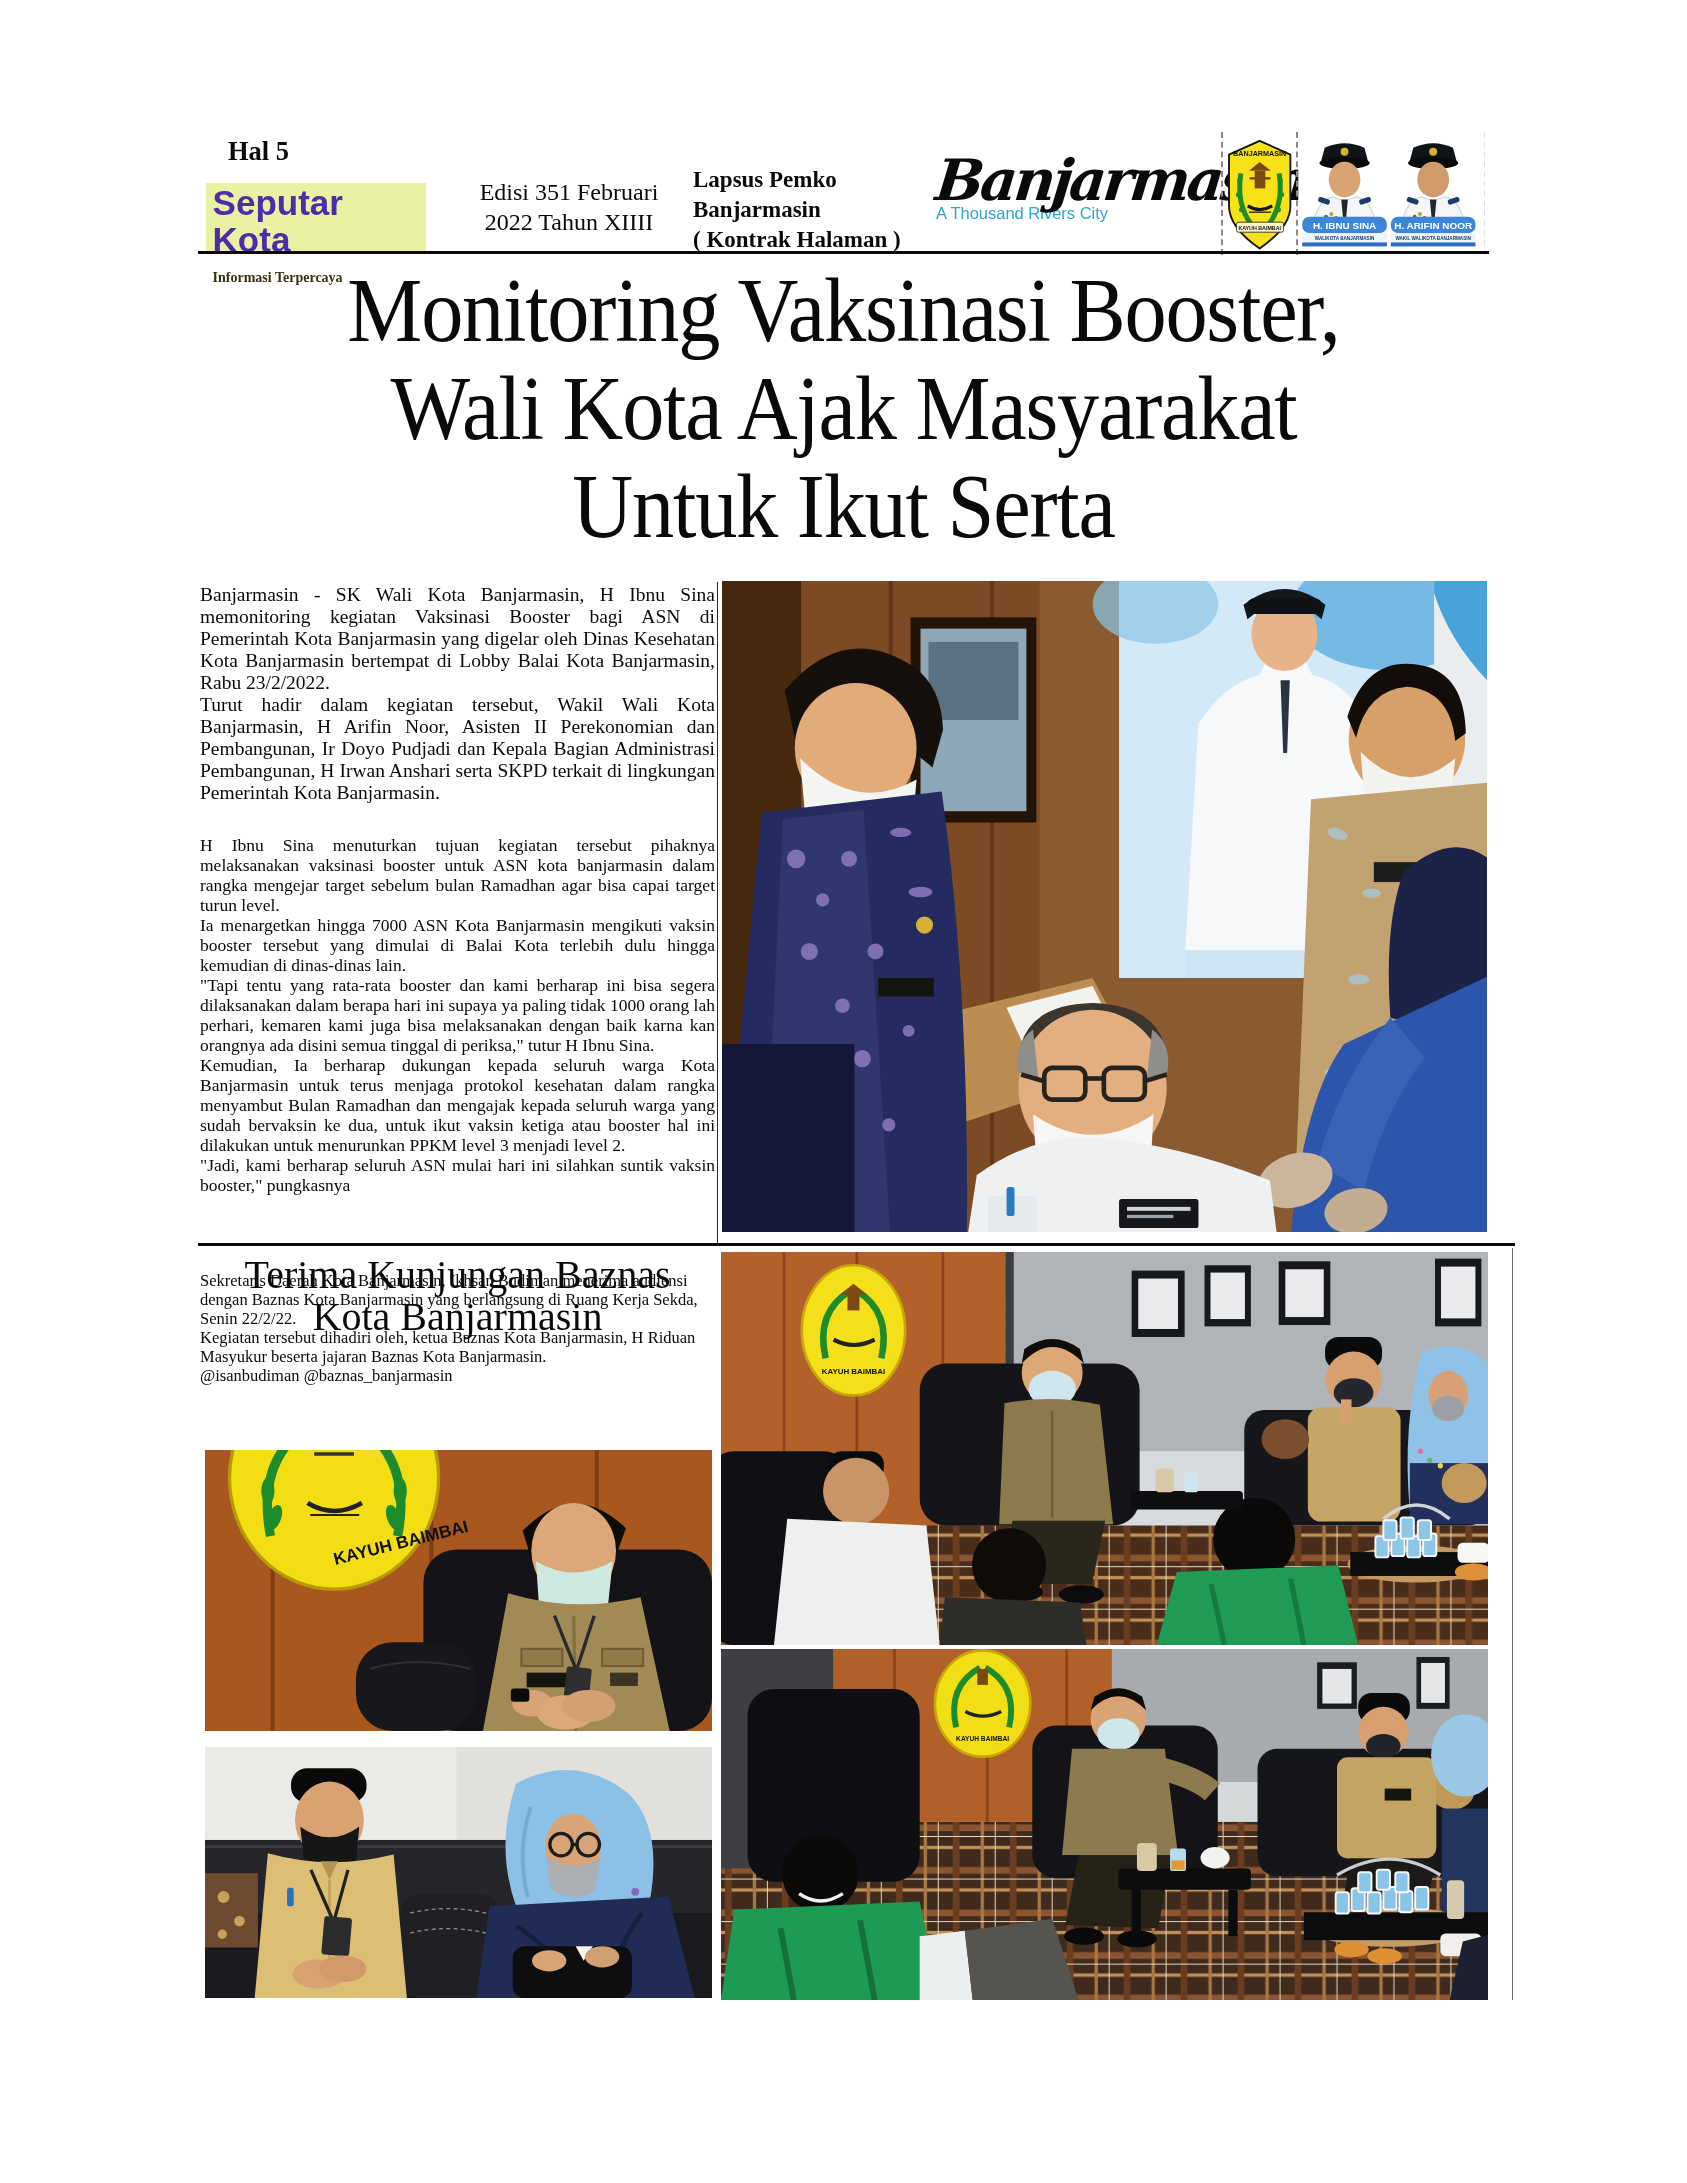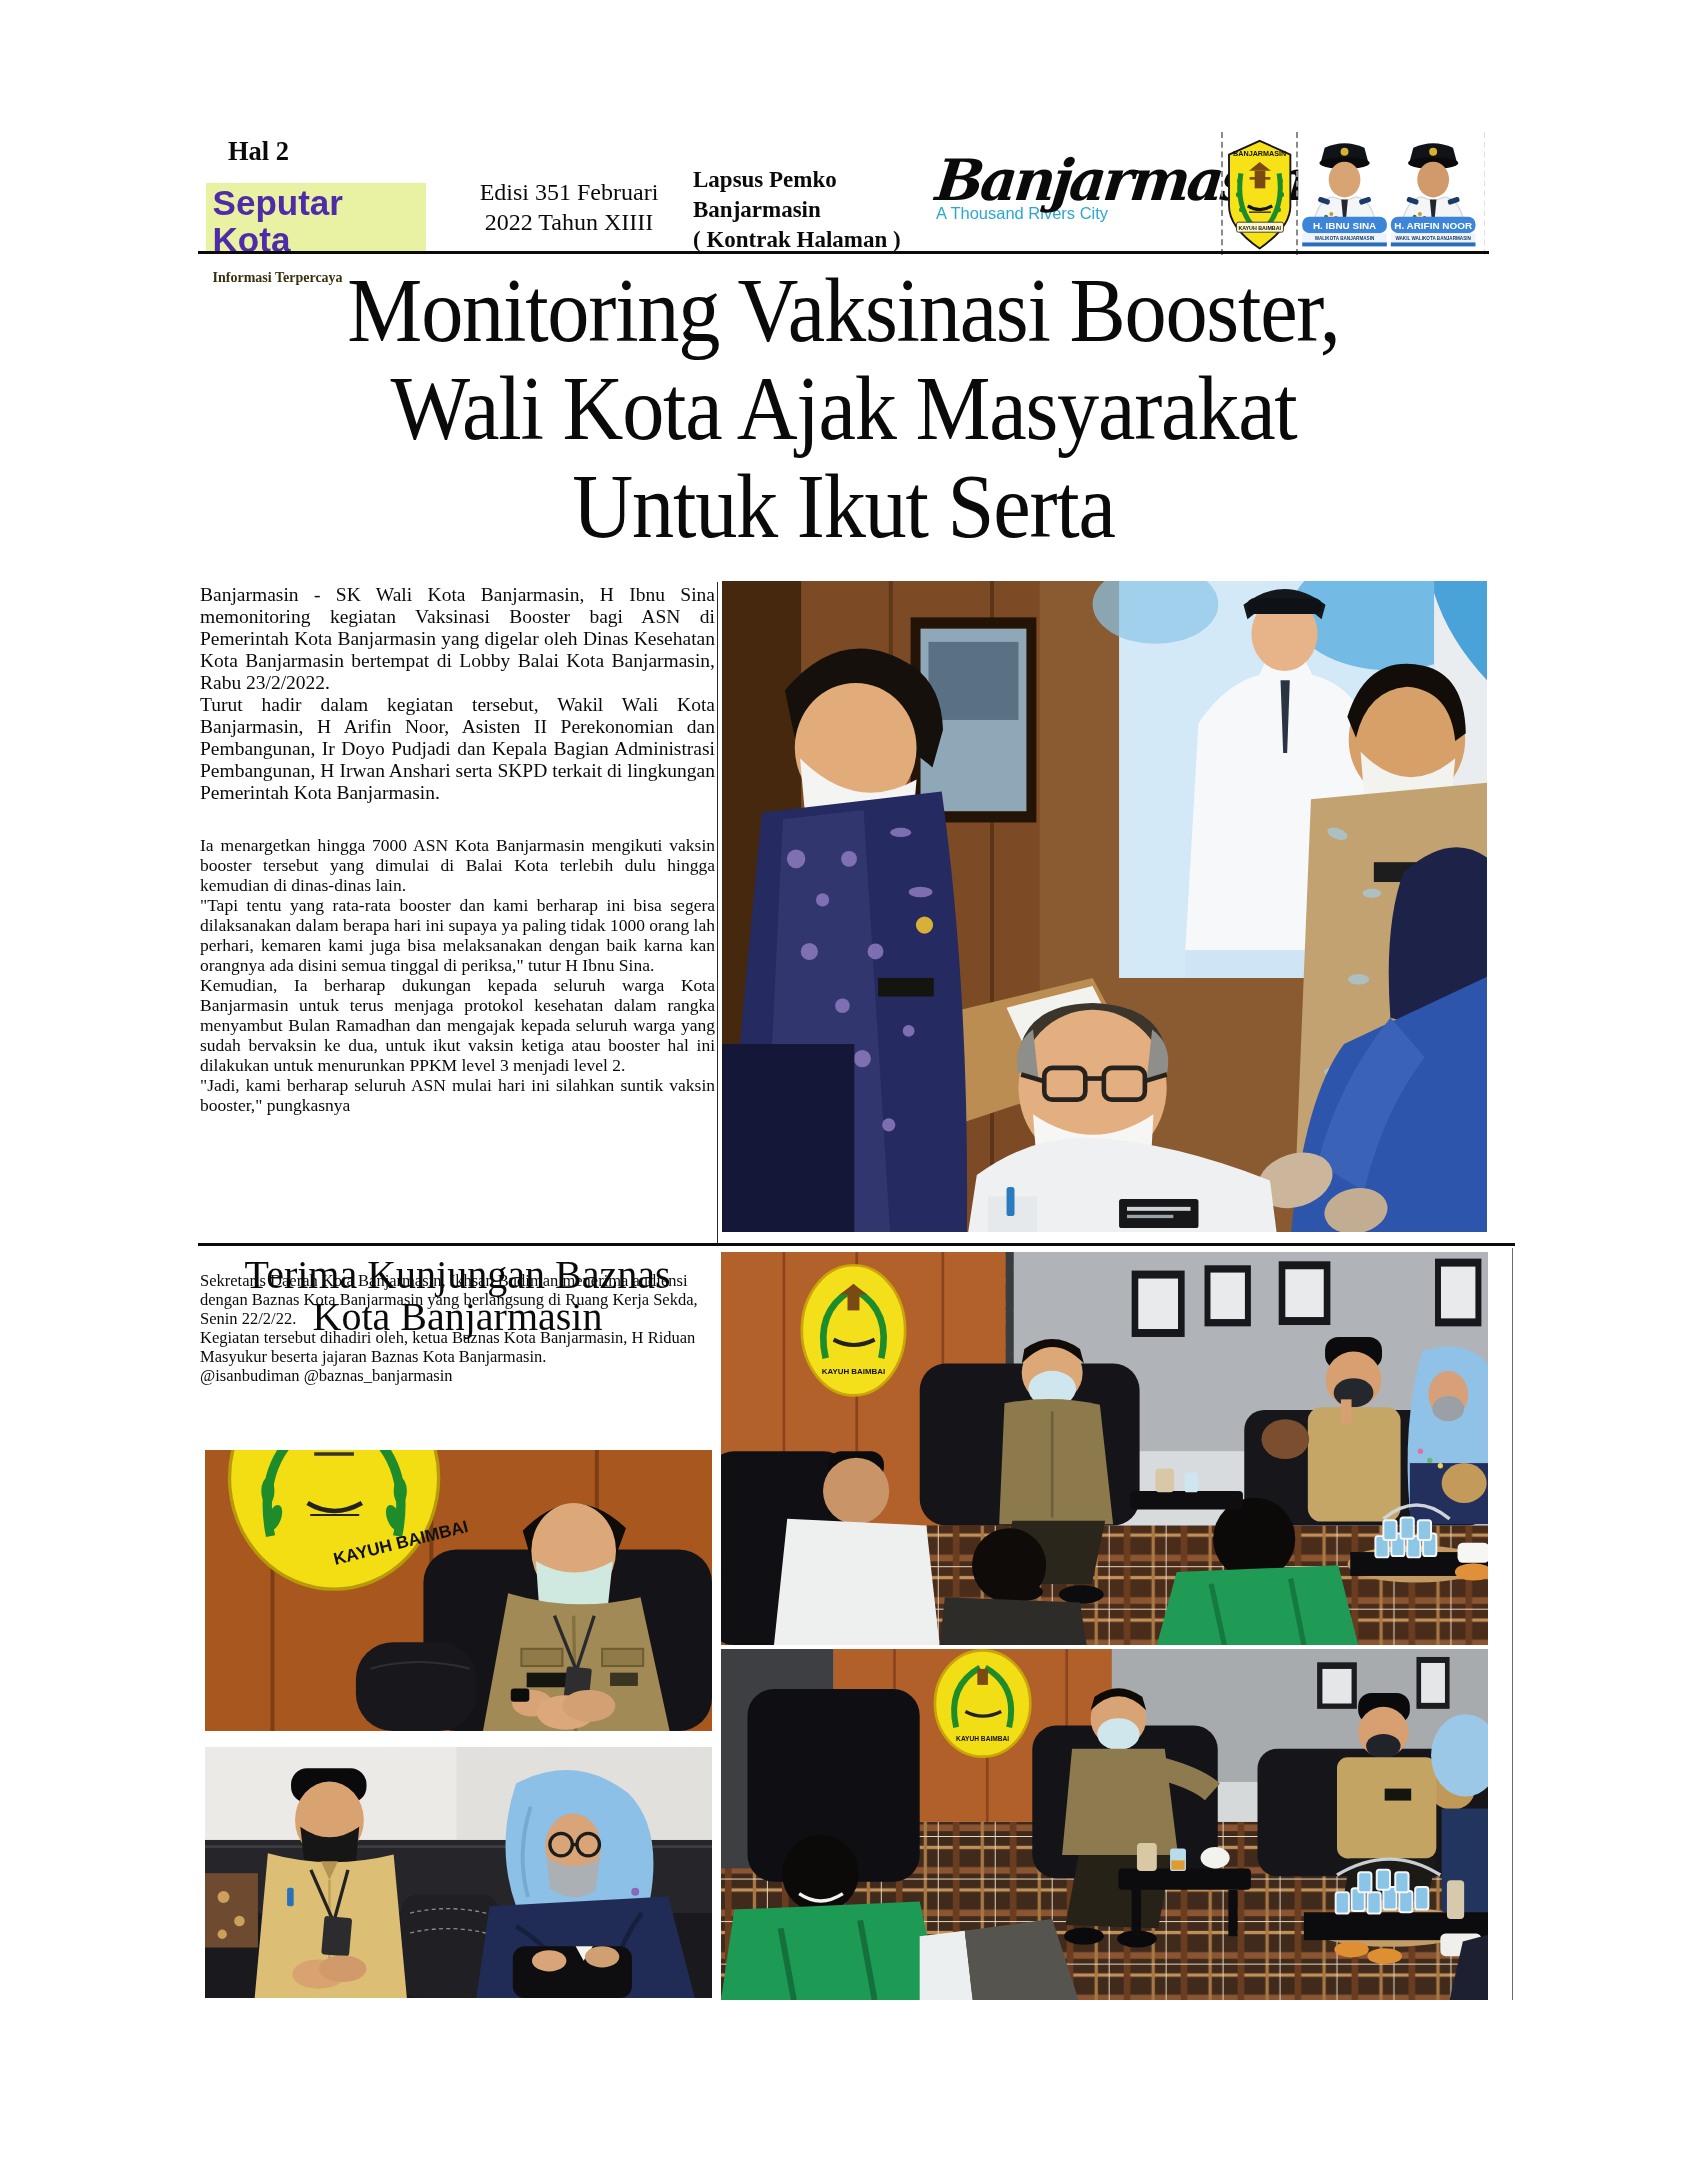--- a/index.html
+++ b/index.html
@@ -31,21 +31,21 @@
   .a2-body{left:200px;top:1271px;width:515px;text-align:left;font-size:16.5px;line-height:19px;}
   
   .photo{position:absolute;overflow:hidden;}
   .photo svg{display:block;width:100%;height:100%;}
 </style>
 </head>
 <body>
 
 <div class="page">
 
-  <div class="abs page-label">Hal 2</div>
+  <div class="abs page-label">Hal 5</div>
 
   <div class="abs brand-box">
     <div class="brand-name">Seputar Kota</div>
     <div class="brand-tag">Informasi Terpercaya</div>
   </div>
 
   <div class="abs edition">
     <div>Edisi 351 Februari</div>
     <div>2022 Tahun XIIII</div>
   </div>
@@ -136,20 +136,21 @@
     <div>Wali Kota Ajak Masyarakat</div>
     <div>Untuk Ikut Serta</div>
   </div>
 
   <div class="abs lead-block">
     <p>Banjarmasin - SK Wali Kota Banjarmasin, H Ibnu Sina memonitoring kegiatan Vaksinasi Booster bagi ASN di Pemerintah Kota Banjarmasin yang digelar oleh Dinas Kesehatan Kota Banjarmasin bertempat di Lobby Balai Kota Banjarmasin, Rabu 23/2/2022.</p>
     <p>Turut hadir dalam kegiatan tersebut, Wakil Wali Kota Banjarmasin, H Arifin Noor, Asisten II Perekonomian dan Pembangunan, Ir Doyo Pudjadi dan Kepala Bagian Administrasi Pembangunan, H Irwan Anshari serta SKPD terkait di lingkungan Pemerintah Kota Banjarmasin.</p>
   </div>
 
   <div class="abs body-block">
+    <p>H Ibnu Sina menuturkan tujuan kegiatan tersebut pihaknya melaksanakan vaksinasi booster untuk ASN kota banjarmasin dalam rangka mengejar target sebelum bulan Ramadhan agar bisa capai target turun level.</p>
     <p>Ia menargetkan hingga 7000 ASN Kota Banjarmasin mengikuti vaksin booster tersebut yang dimulai di Balai Kota terlebih dulu hingga kemudian di dinas-dinas lain.</p>
     <p>"Tapi tentu yang rata-rata booster dan kami berharap ini bisa segera dilaksanakan dalam berapa hari ini supaya ya paling tidak 1000 orang lah perhari, kemaren kami juga bisa melaksanakan dengan baik karna kan orangnya ada disini semua tinggal di periksa," tutur H Ibnu Sina.</p>
     <p>Kemudian, Ia berharap dukungan kepada seluruh warga Kota Banjarmasin untuk terus menjaga protokol kesehatan dalam rangka menyambut Bulan Ramadhan dan mengajak kepada seluruh warga yang sudah bervaksin ke dua, untuk ikut vaksin ketiga atau booster hal ini dilakukan untuk menurunkan PPKM level 3 menjadi level 2.</p>
     <p>"Jadi, kami berharap seluruh ASN mulai hari ini silahkan suntik vaksin booster," pungkasnya</p>
   </div>
 
   <div class="abs col-divider"></div>
   <div class="abs rule" style="left:198px;top:1243px;width:1317px;height:3.3px;"></div>
   <div class="abs right-rail"></div>
 

